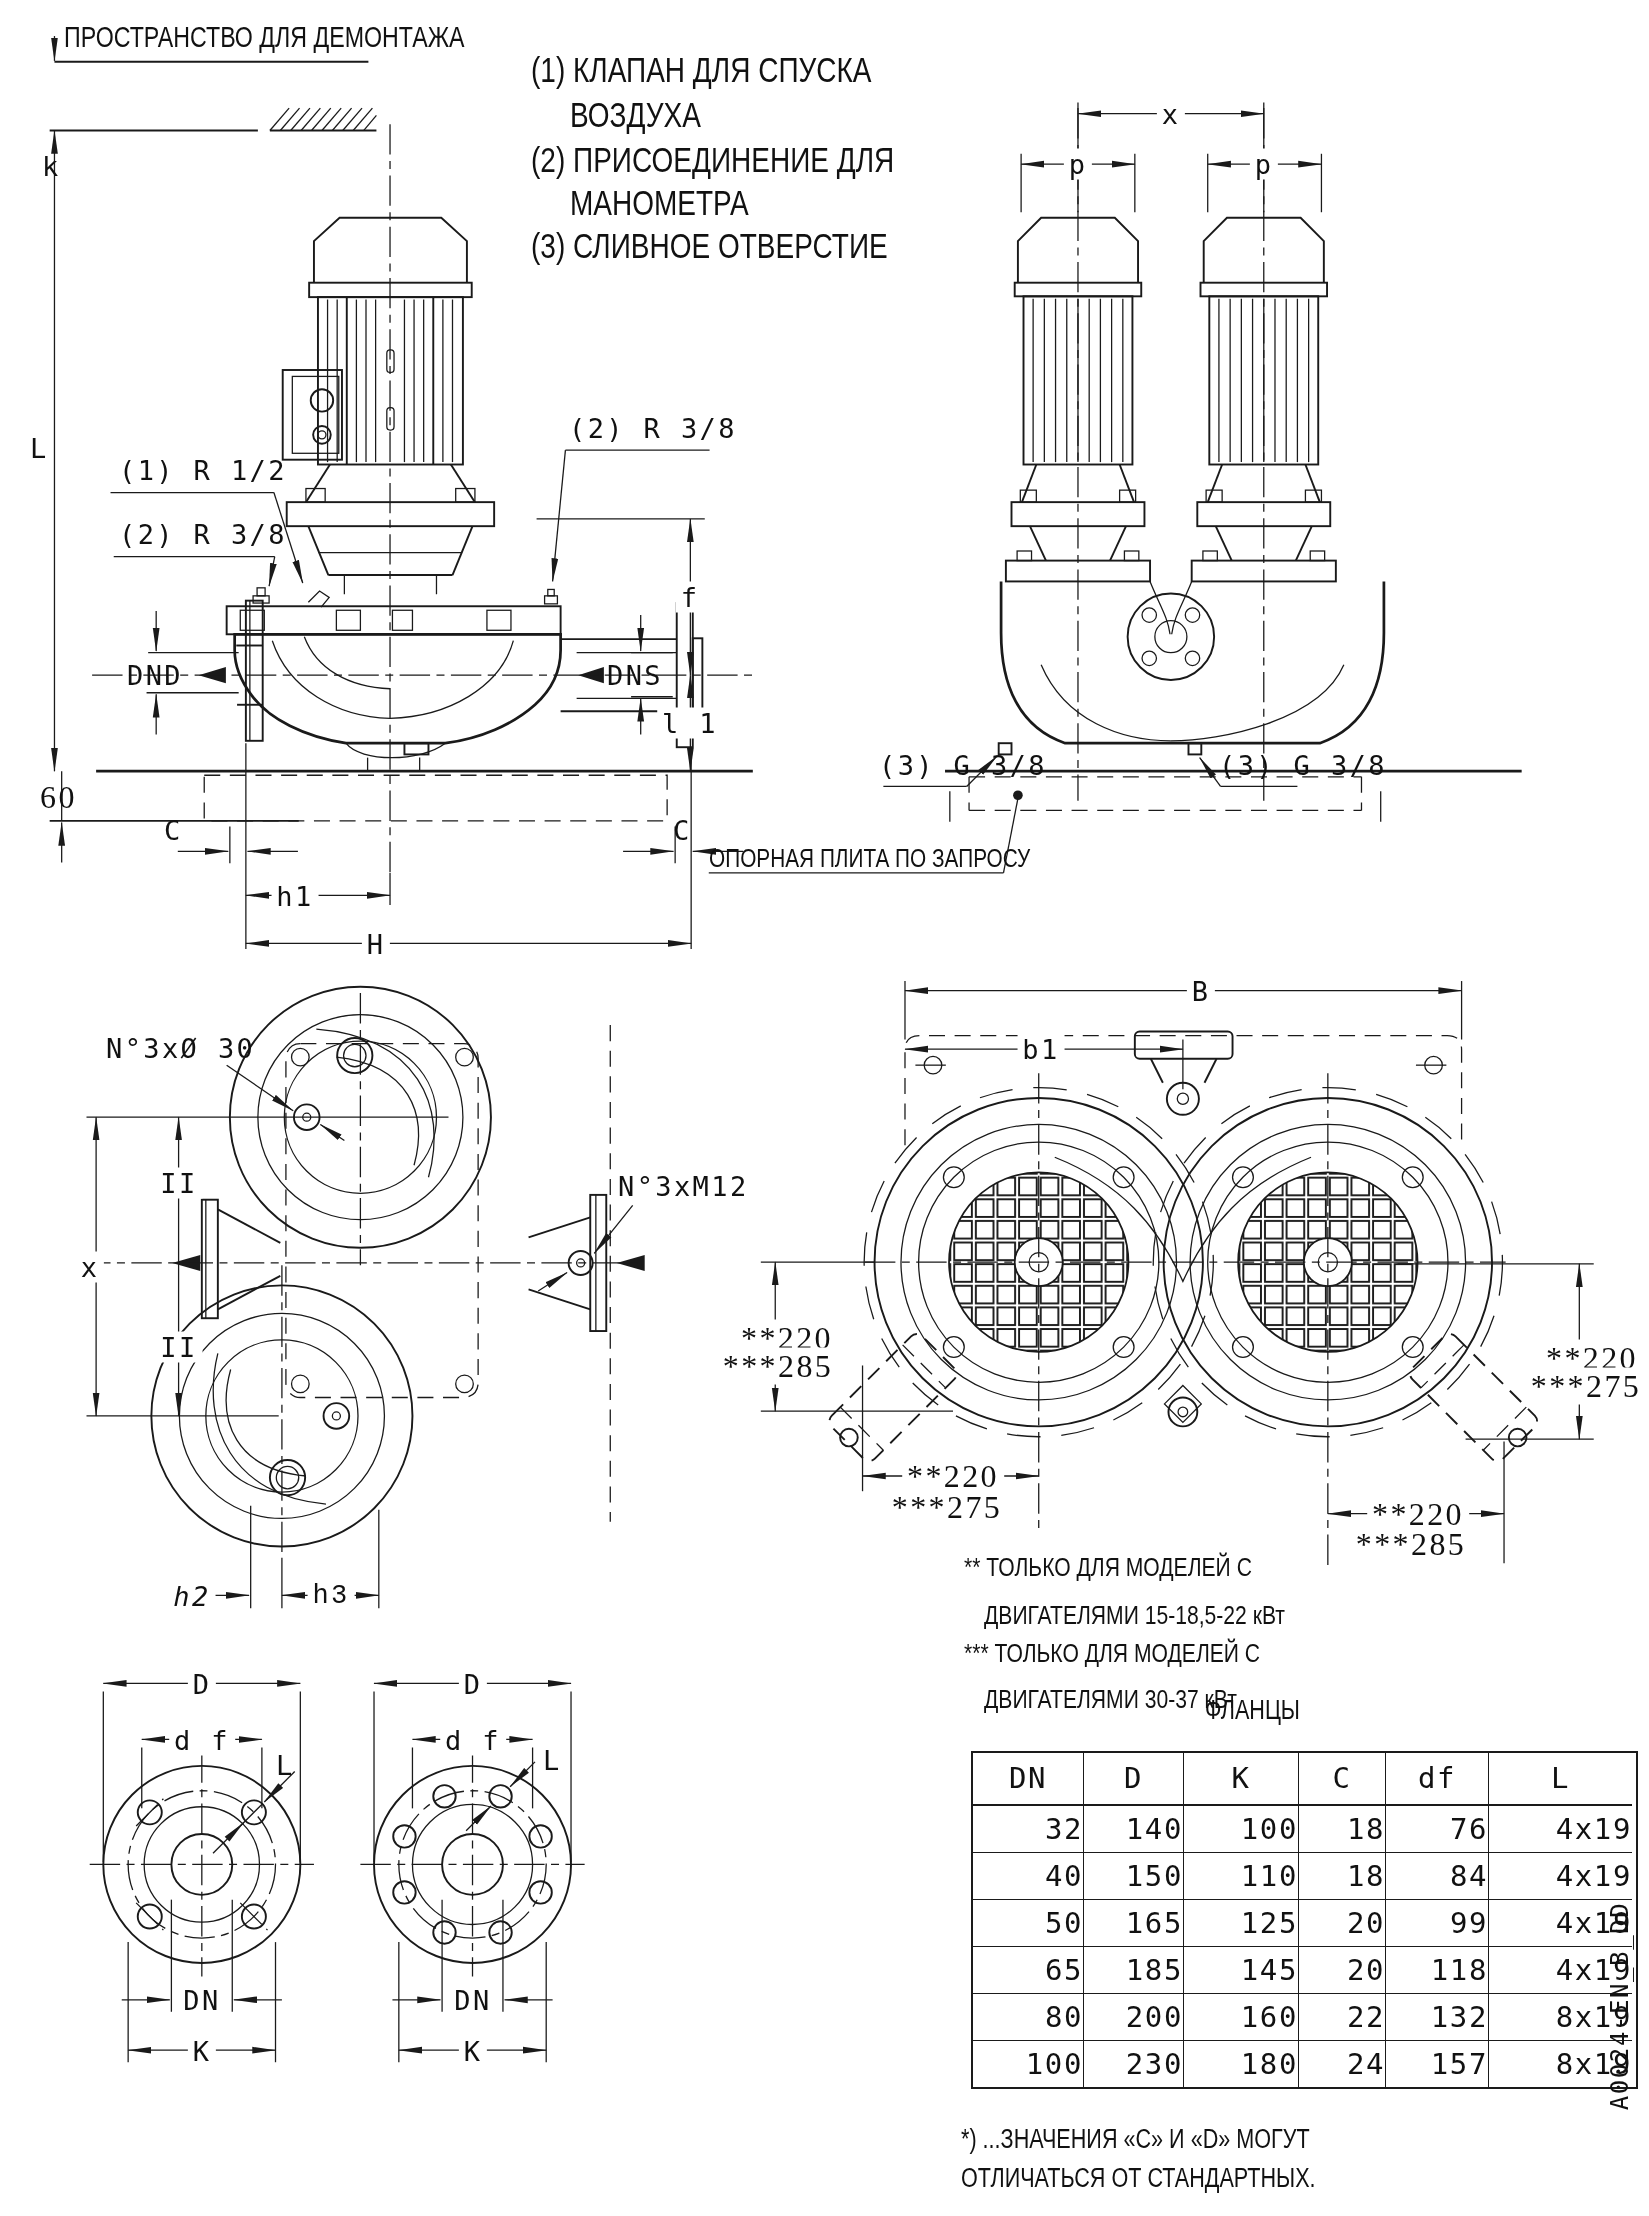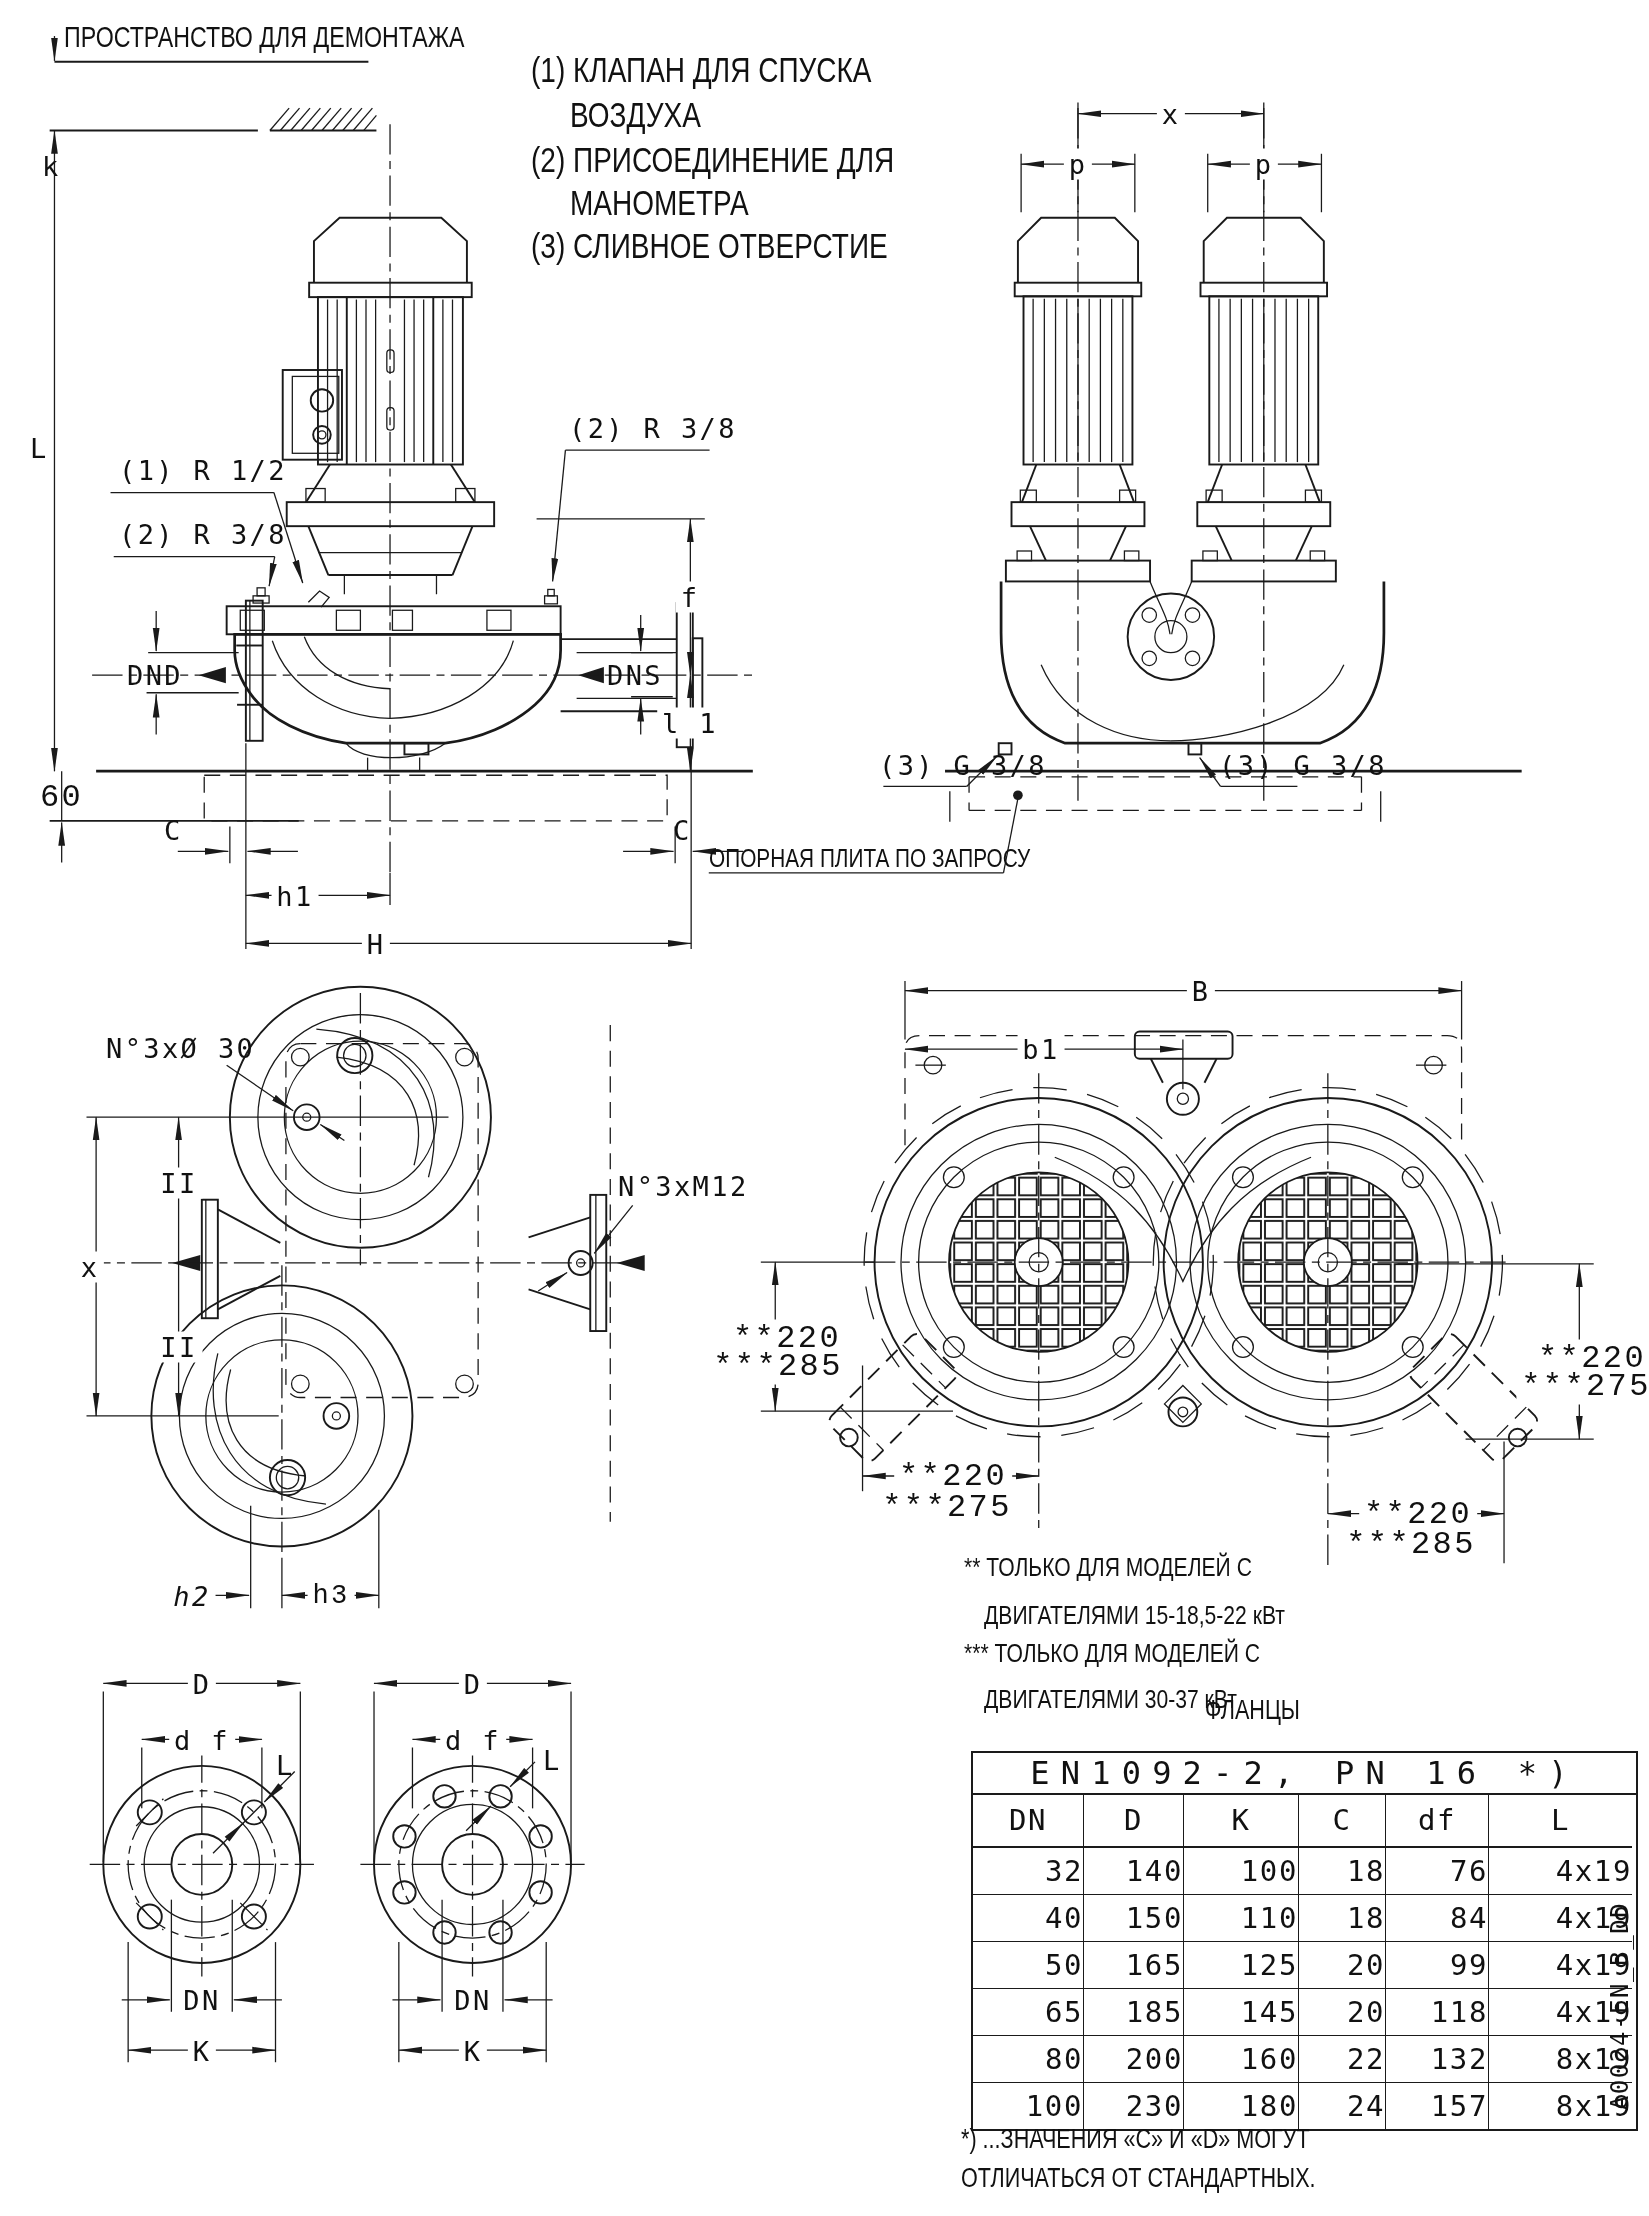--- a/index.html
+++ b/index.html
@@ -6,21 +6,21 @@
   #page{position:relative;width:1649px;height:2216px;background:#fff;overflow:hidden;}
   svg{position:absolute;left:0;top:0;}
   .w1{stroke:#1a1a1a;stroke-width:1.6;fill:none;}
   .w2{stroke:#1a1a1a;stroke-width:2.4;fill:none;}
   .w3{stroke:#1a1a1a;stroke-width:3.4;fill:none;}
   .dash{stroke-dasharray:20 12;}
   .cl{stroke-dasharray:38 8 10 8;}
   .fil{fill:#1a1a1a;stroke:none;}
   .lbl{position:absolute;color:#111;white-space:nowrap;z-index:5;}
   .cad{font-family:"DejaVu Sans Mono",monospace;font-size:27px;letter-spacing:2.4px;}
-  .cadl{font-family:Liberation Mono, monospace;font-size:32px;letter-spacing:2.4px;}
+  .cadl{font-family:Liberation Serif, serif;font-size:32px;letter-spacing:2.4px;}
   .rus{font-family:"Liberation Sans",sans-serif;transform:scaleX(.8);transform-origin:0 0;}
   .ctr{transform:translate(-50%,-50%);background:#fff;padding:0 4.8px;}
   
   #ftable{position:absolute;left:971px;top:1751px;width:663px;border:2.4px solid #1a1a1a;
           font-family:"DejaVu Sans Mono",monospace;color:#111;z-index:5;background:#fff;}
   .t-head{height:40px;line-height:40px;text-align:center;font-size:32px;letter-spacing:11.2px;border-bottom:2px solid #1a1a1a;}
   .t-cols,.t-row{display:grid;grid-template-columns:111px 100px 115px 87px 103px 143px;}
   .t-cols>div{height:51px;line-height:51px;text-align:center;font-size:29px;letter-spacing:1.6px;border-right:1.6px solid #1a1a1a;border-bottom:2px solid #1a1a1a;}
   .t-row>div{height:46px;line-height:46px;text-align:right;font-size:29px;letter-spacing:1.6px;border-right:1.6px solid #1a1a1a;border-bottom:1.6px solid #1a1a1a;}
   .t-cols>div:last-child,.t-row>div:last-child{border-right:none;}
@@ -475,21 +475,20 @@
 <div class="lbl cad" style="left:276px;top:1750px;">L</div>
 <div class="lbl cad ctr" style="left:202px;top:2000px;">DN</div>
 <div class="lbl cad ctr" style="left:202px;top:2051px;">K</div>
 <div class="lbl cad ctr" style="left:473px;top:1684px;">D</div>
 <div class="lbl cad ctr" style="left:473px;top:1740px;">d f</div>
 <div class="lbl cad" style="left:543px;top:1745px;">L</div>
 <div class="lbl cad ctr" style="left:473px;top:2000px;">DN</div>
 <div class="lbl cad ctr" style="left:473px;top:2051px;">K</div>
 
 <div id="ftable">
-  <div class="t-head">EN1092-2, PN 16 *)</div>
   <div class="t-cols">
     <div>DN</div>
     <div>D</div>
     <div>K</div>
     <div>C</div>
     <div>df</div>
     <div>L</div>
   </div>
   <div class="t-row">
     <div>32</div>

